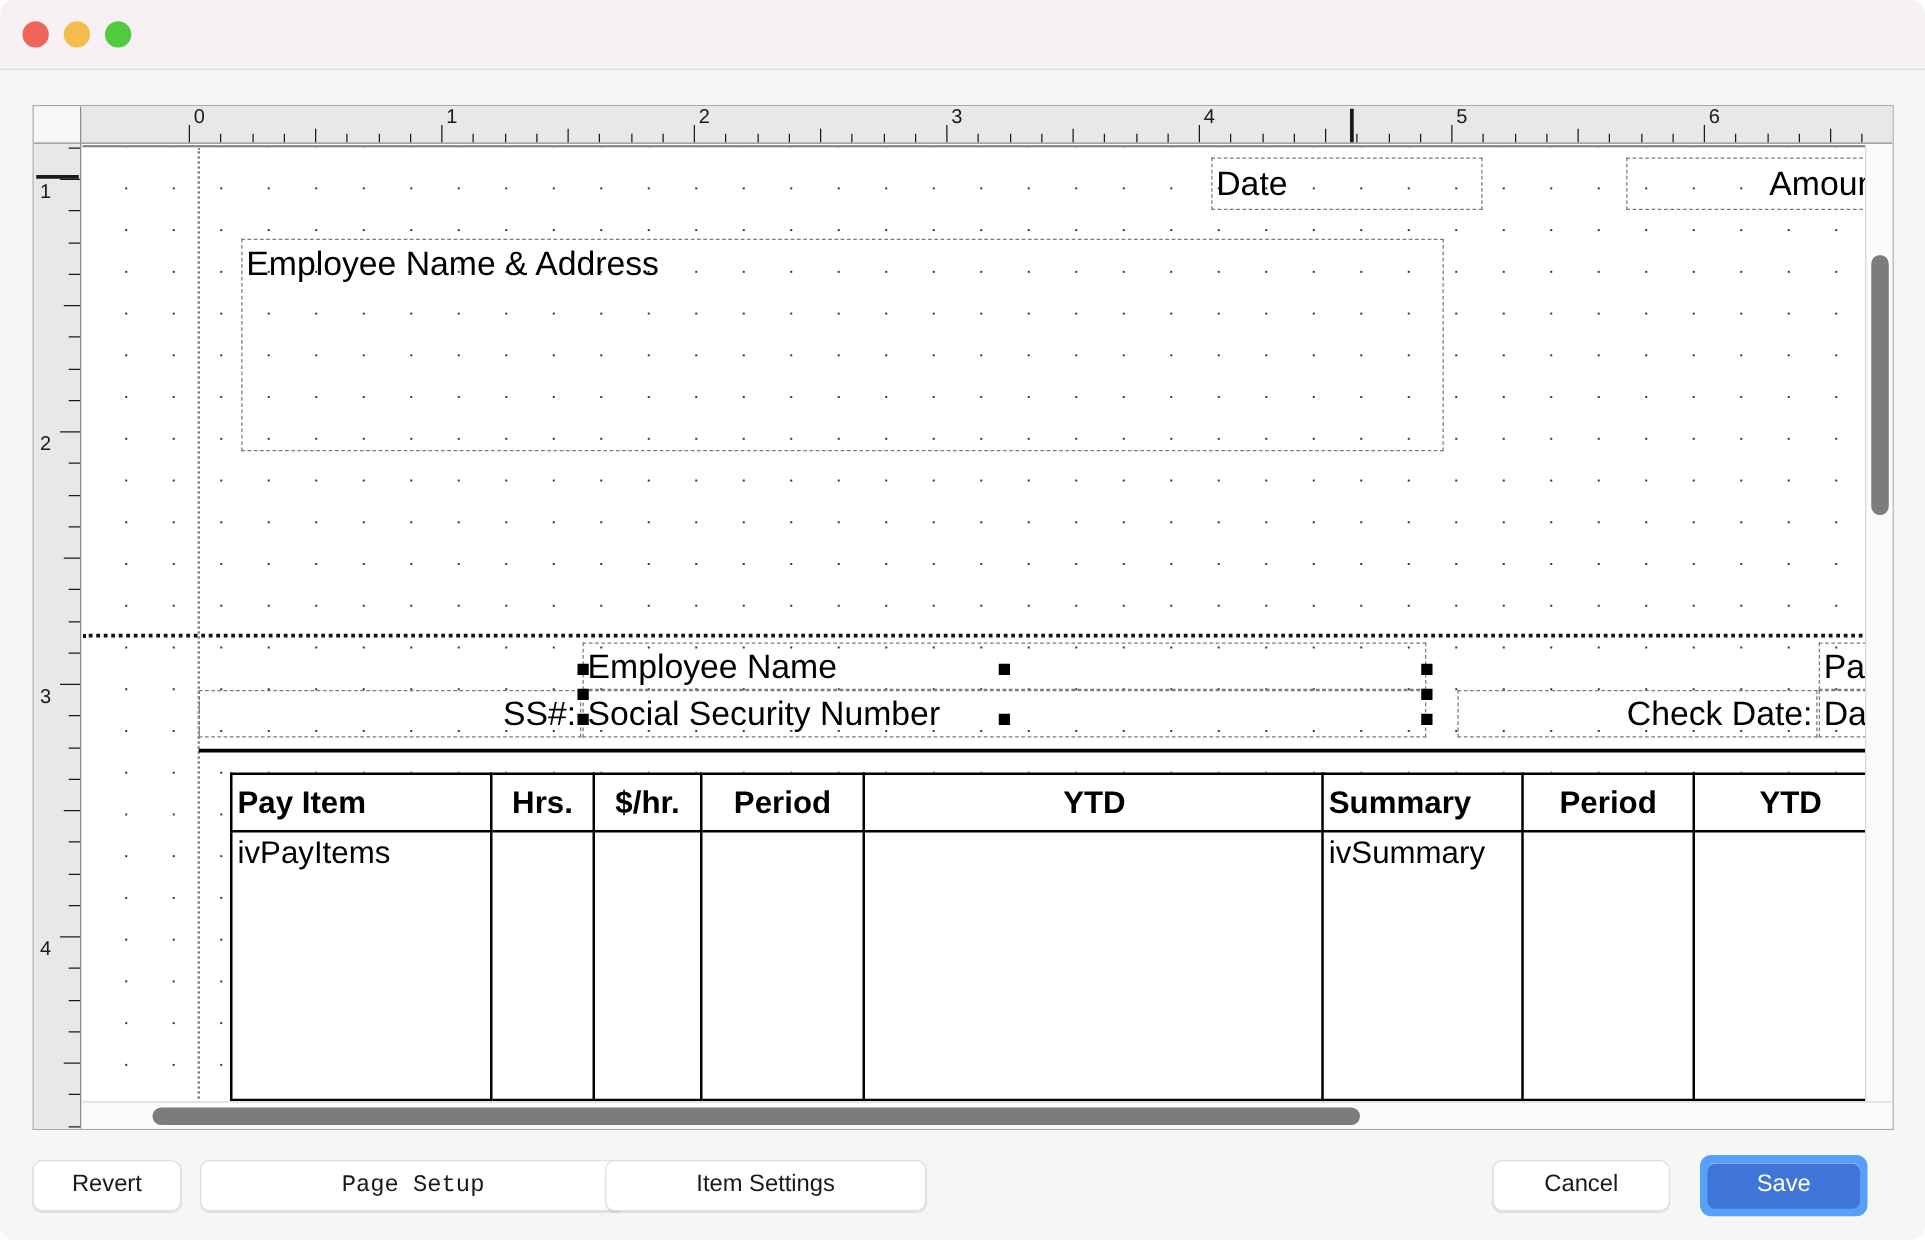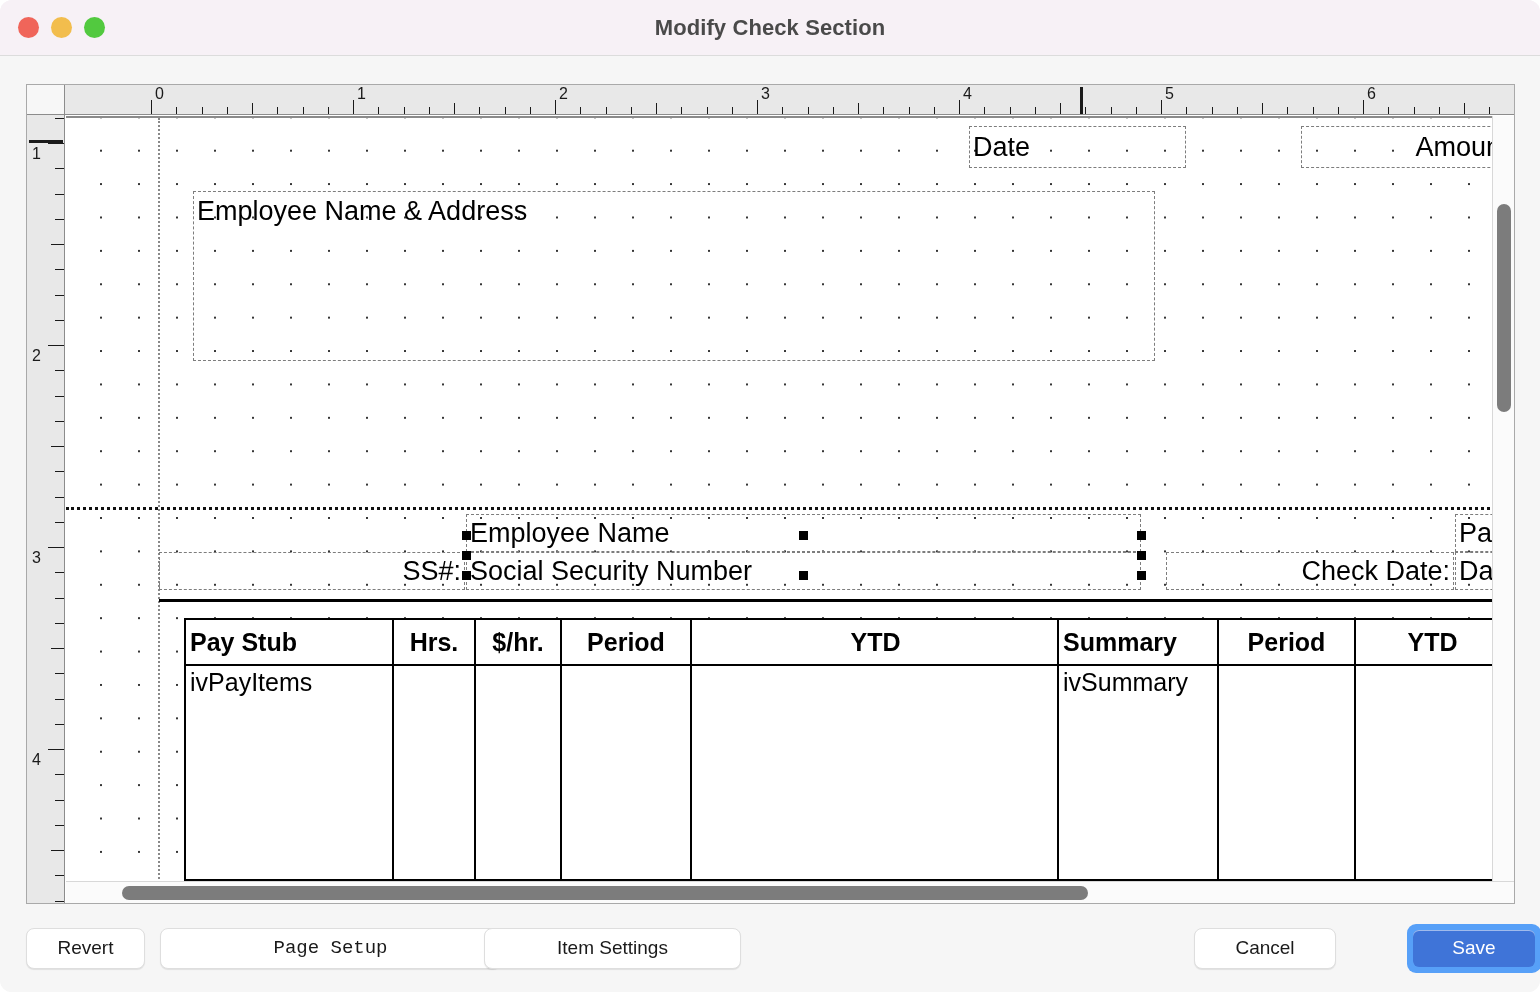--- a/index.html
+++ b/index.html
@@ -337,21 +337,20 @@
 
   .save-focus {
     position: absolute;
     left: 1360px;
     width: 134px; height: 49px;
     border-radius: 9px;
     background: #57a0f8;
     display: flex;
     align-items: center;
     justify-content: center;
-    margin-left: 47px;
   }
   .btn-save {
     width: 122px; height: 37px;
     background: #3f74d8;
     border: none;
     border-radius: 6px;
     color: #ffffff;
     font-size: 19px;
     display: flex;
     align-items: center;
@@ -363,21 +362,20 @@
 <body>
 
 <div class="window">
 
   <div class="titlebar">
     <div class="traffic">
       <span class="light close"></span>
       <span class="light min"></span>
       <span class="light zoom"></span>
     </div>
-    <div class="title">Modify Check Section</div>
   </div>
 
   <div class="editor-wrap">
 
     <div class="corner"></div>
 
     <div class="hruler" id="hruler">
         <div class="tick t-major" style="left: 86px;"></div>
         <div class="tick t-minor" style="left: 111.25px;"></div>
         <div class="tick t-minor" style="left: 136.5px;"></div>
@@ -543,21 +541,21 @@
         <table class="dtable" id="payitems-table" style="left:118px; top:500px; width:875px;">
           <colgroup>
             <col style="width:208px">
               <col style="width:82px">
               <col style="width:86px">
             <col style="width:130px">
               <col style="width:369px">
           </colgroup>
           <thead>
               <tr>
-                <th class="lft">Pay Stub</th>
+                <th class="lft">Pay Item</th>
                 <th>Hrs.</th>
                 <th>$/hr.</th>
                 <th>Period</th>
                 <th>YTD</th>
               </tr>
             </thead>
           <tbody>
               <tr>
                 <td class="tall">ivPayItems</td>
                 <td class="tall"></td>

